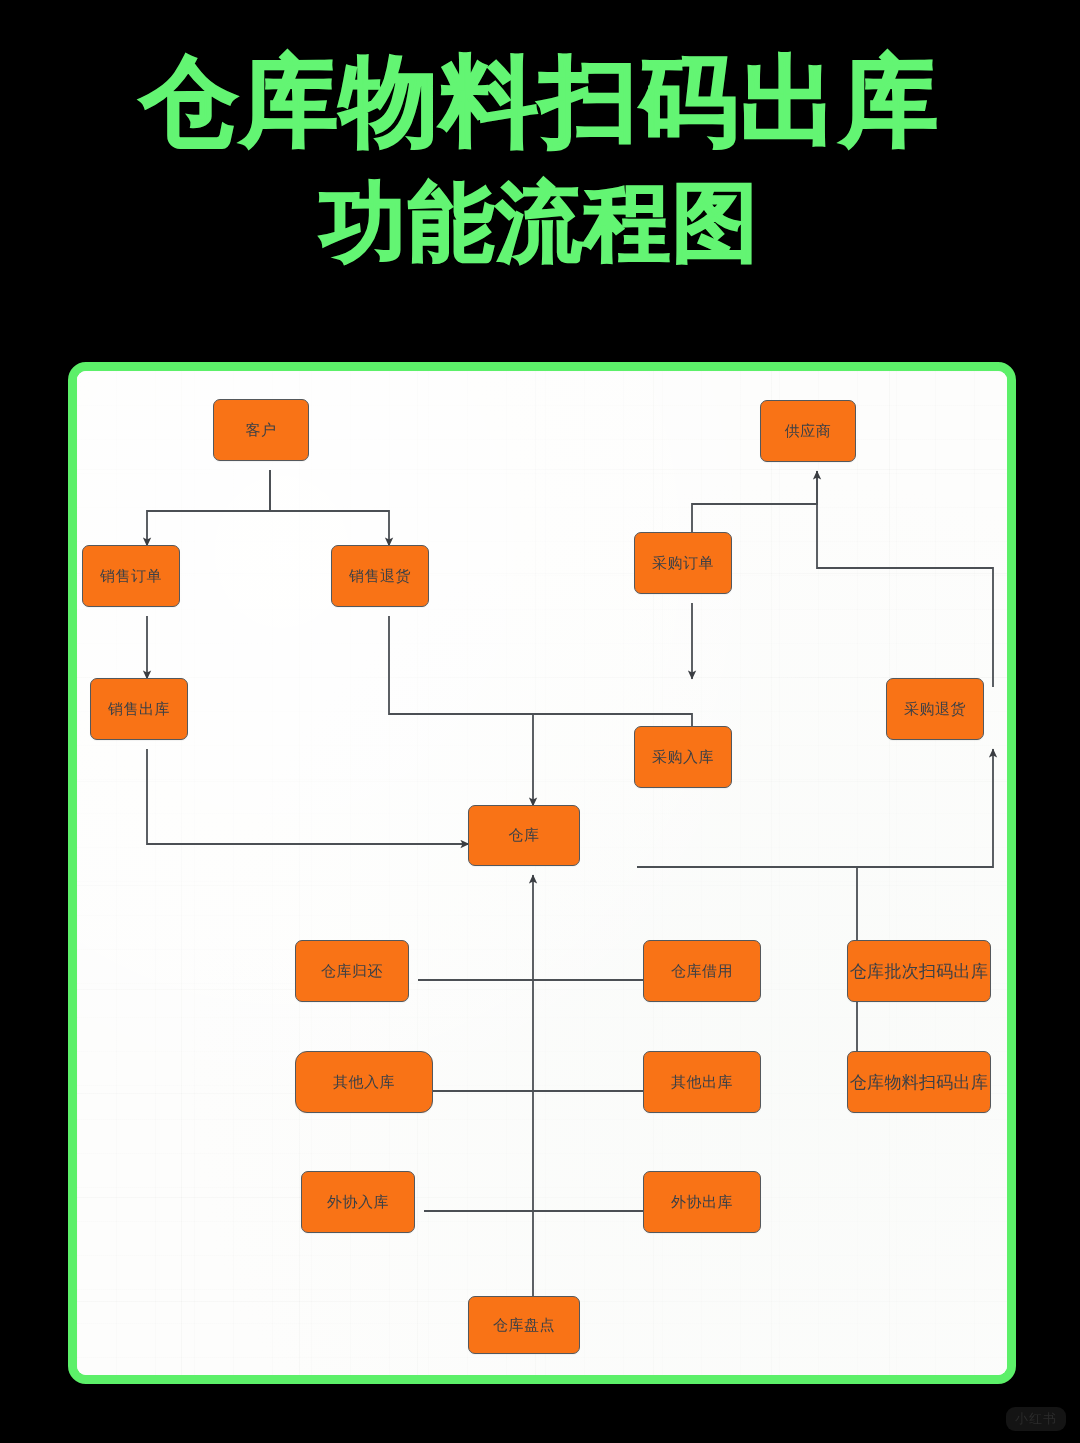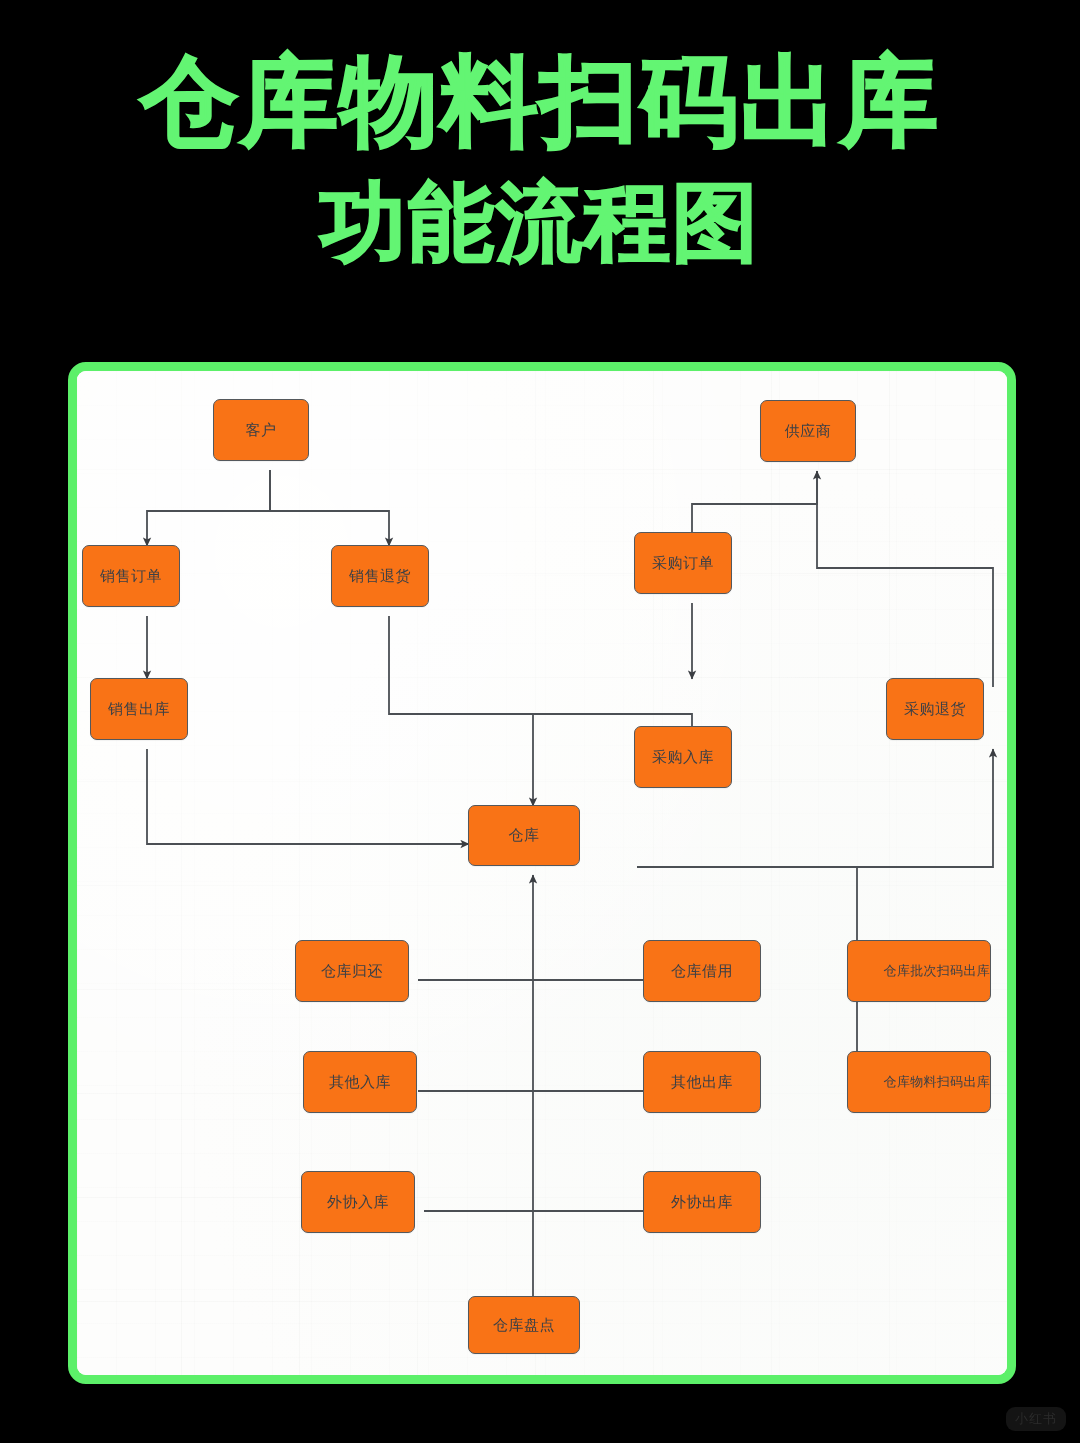--- a/index.html
+++ b/index.html
@@ -68,21 +68,21 @@
     background:#f97316;
     border:1.6px solid #54585c;
     border-radius:7px;
     display:flex;align-items:center;justify-content:center;
     color:#3c4046;
     font-size:15px;
     letter-spacing:.5px;
     white-space:nowrap;
     box-shadow:0 1px 1px rgba(0,0,0,.05);
   }
-  .node.sm{font-size:13px;letter-spacing:.3px;justify-content:flex-end;}
+  .node.sm{font-size:17px;letter-spacing:.3px;}
 
   
   .watermark{
     position:absolute;right:14px;bottom:12px;
     color:#2b2b2b;
     background:#141414;
     border-radius:9px;
     padding:3px 9px;
     font-size:13px;
     letter-spacing:1px;
@@ -173,21 +173,21 @@
         </div>
         <div class="node" style="left: 218px; top: 569px; width: 114px; height: 62px;">
           <span>仓库归还</span>
         </div>
         <div class="node" style="left: 566px; top: 569px; width: 118px; height: 62px;">
           <span>仓库借用</span>
         </div>
         <div class="node sm" style="left: 770px; top: 569px; width: 144px; height: 62px;">
           <span>仓库批次扫码出库</span>
         </div>
-        <div class="node" style="left: 226px; top: 680px; width: 114px; height: 62px;">
+        <div class="node" style="left: 218px; top: 680px; width: 138px; height: 62px; border-radius: 12px;">
           <span>其他入库</span>
         </div>
         <div class="node" style="left: 566px; top: 680px; width: 118px; height: 62px;">
           <span>其他出库</span>
         </div>
         <div class="node sm" style="left: 770px; top: 680px; width: 144px; height: 62px;">
           <span>仓库物料扫码出库</span>
         </div>
         <div class="node" style="left: 224px; top: 800px; width: 114px; height: 62px;">
           <span>外协入库</span>

